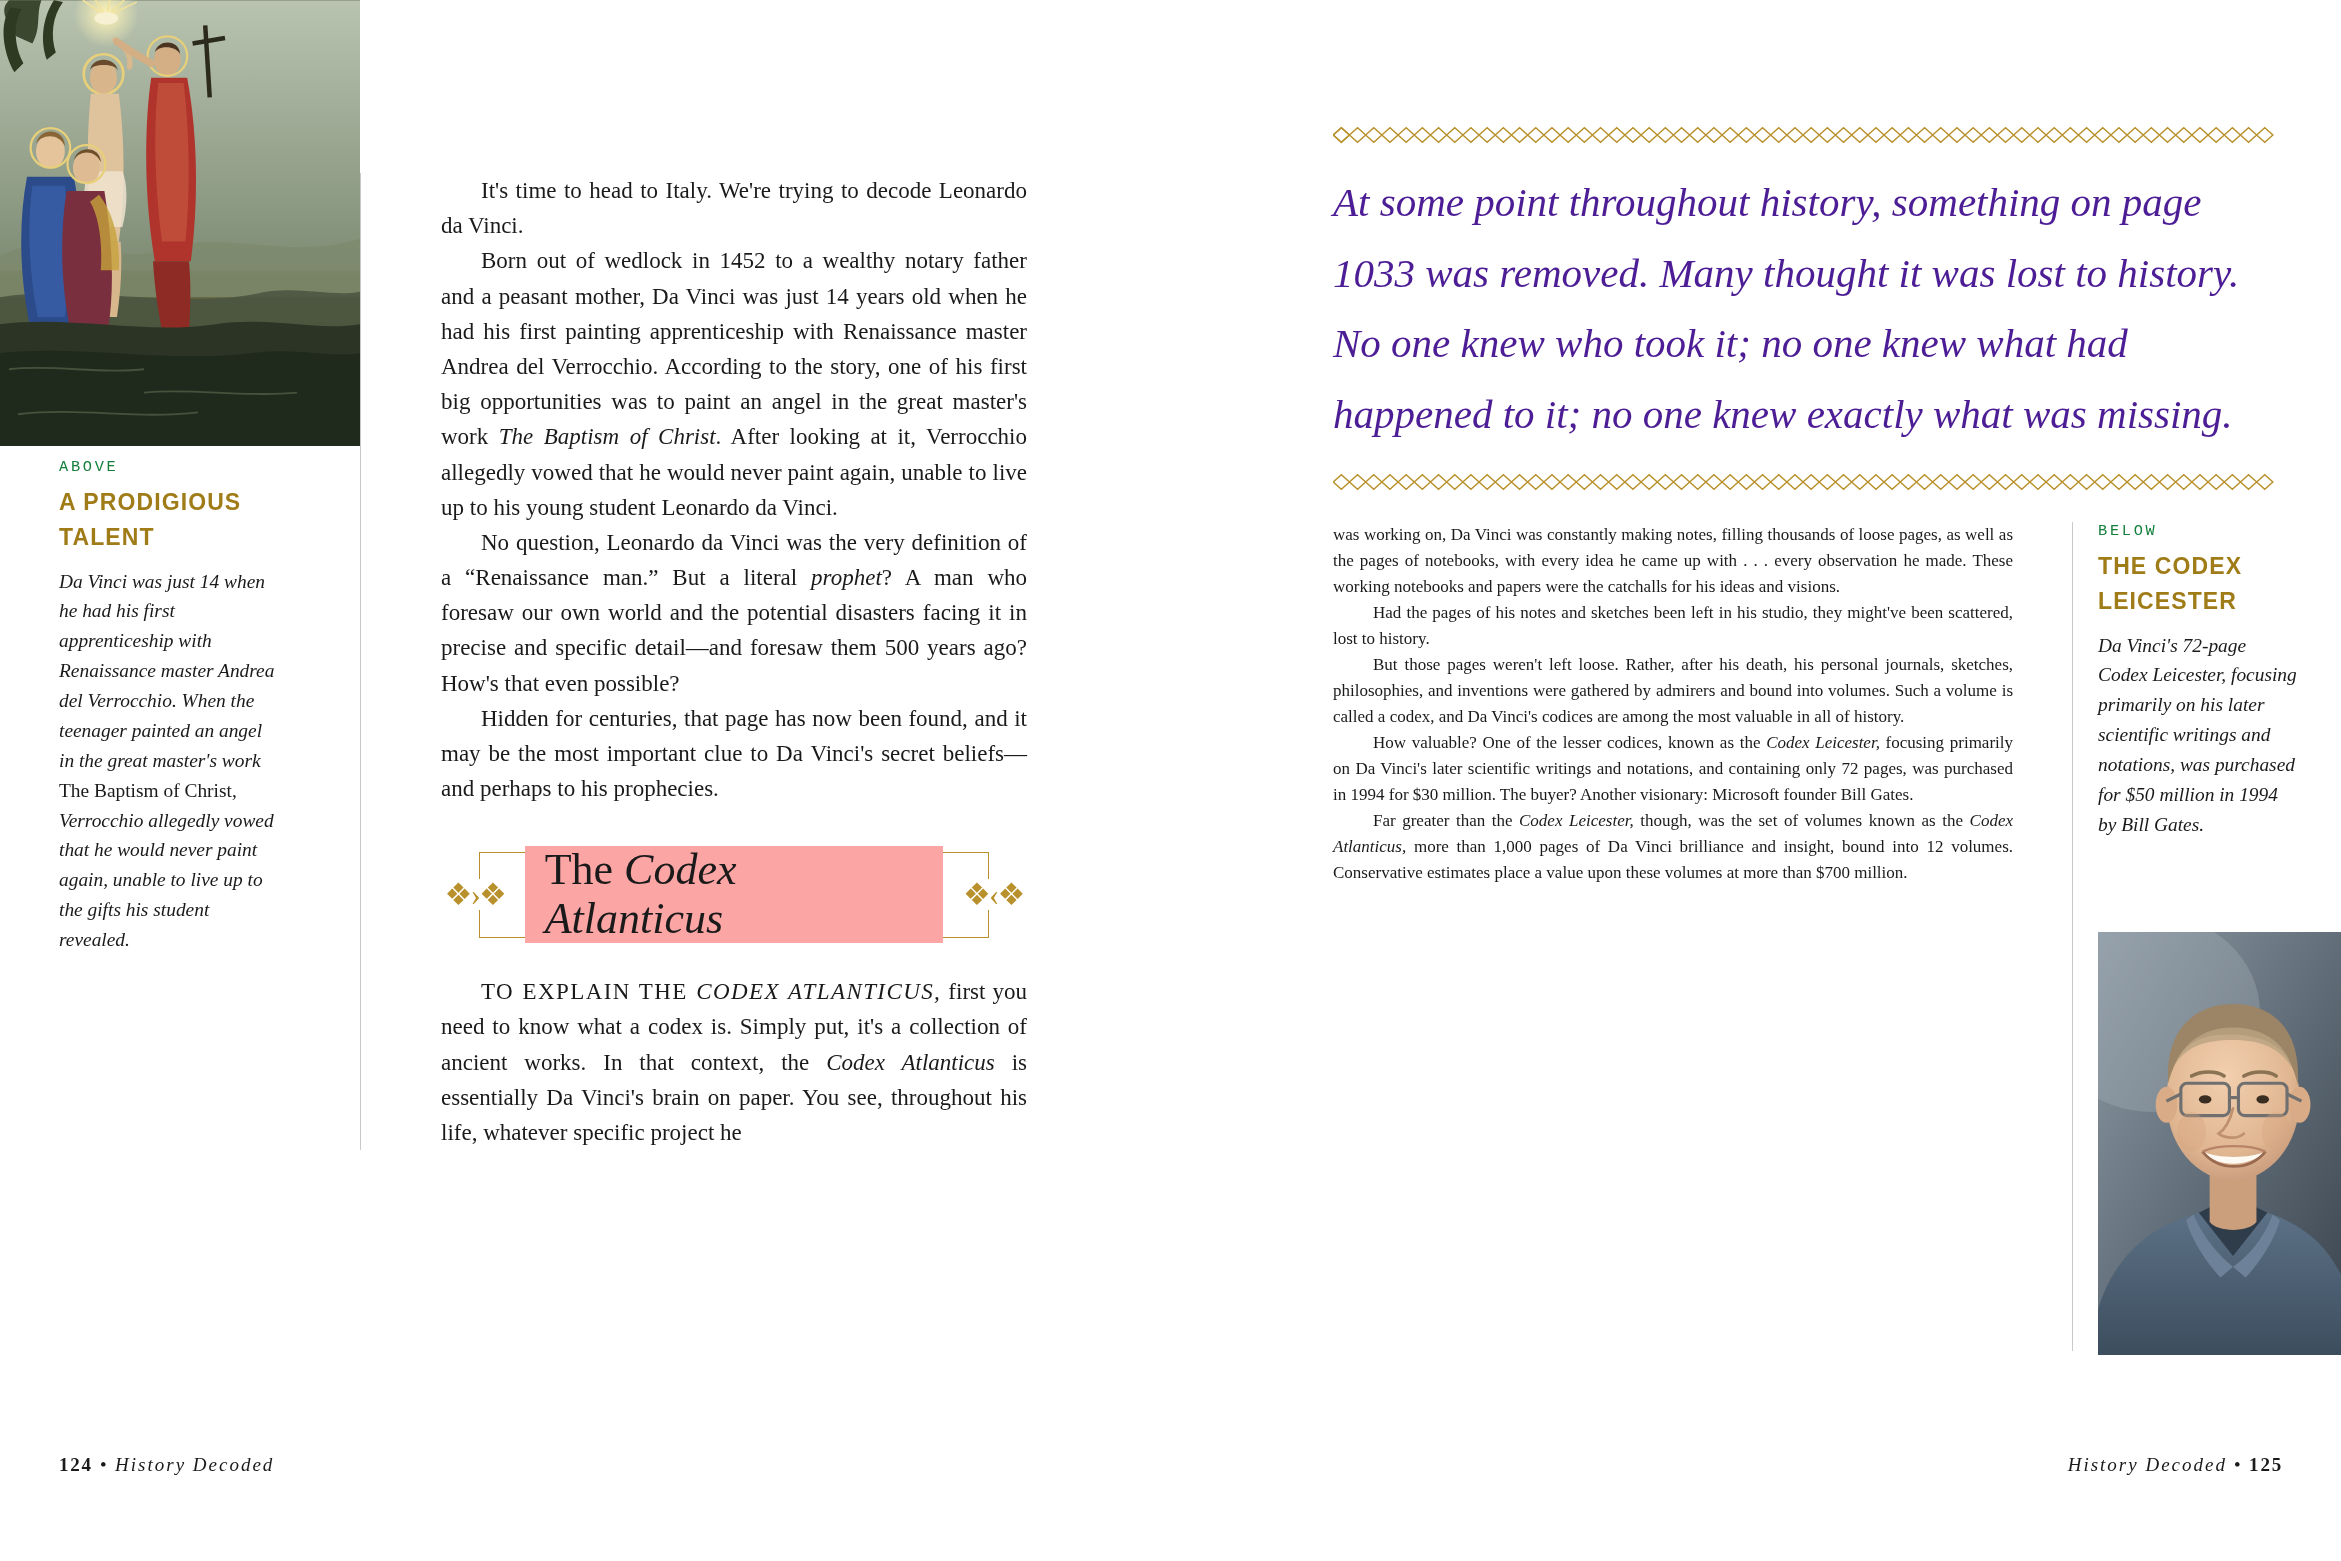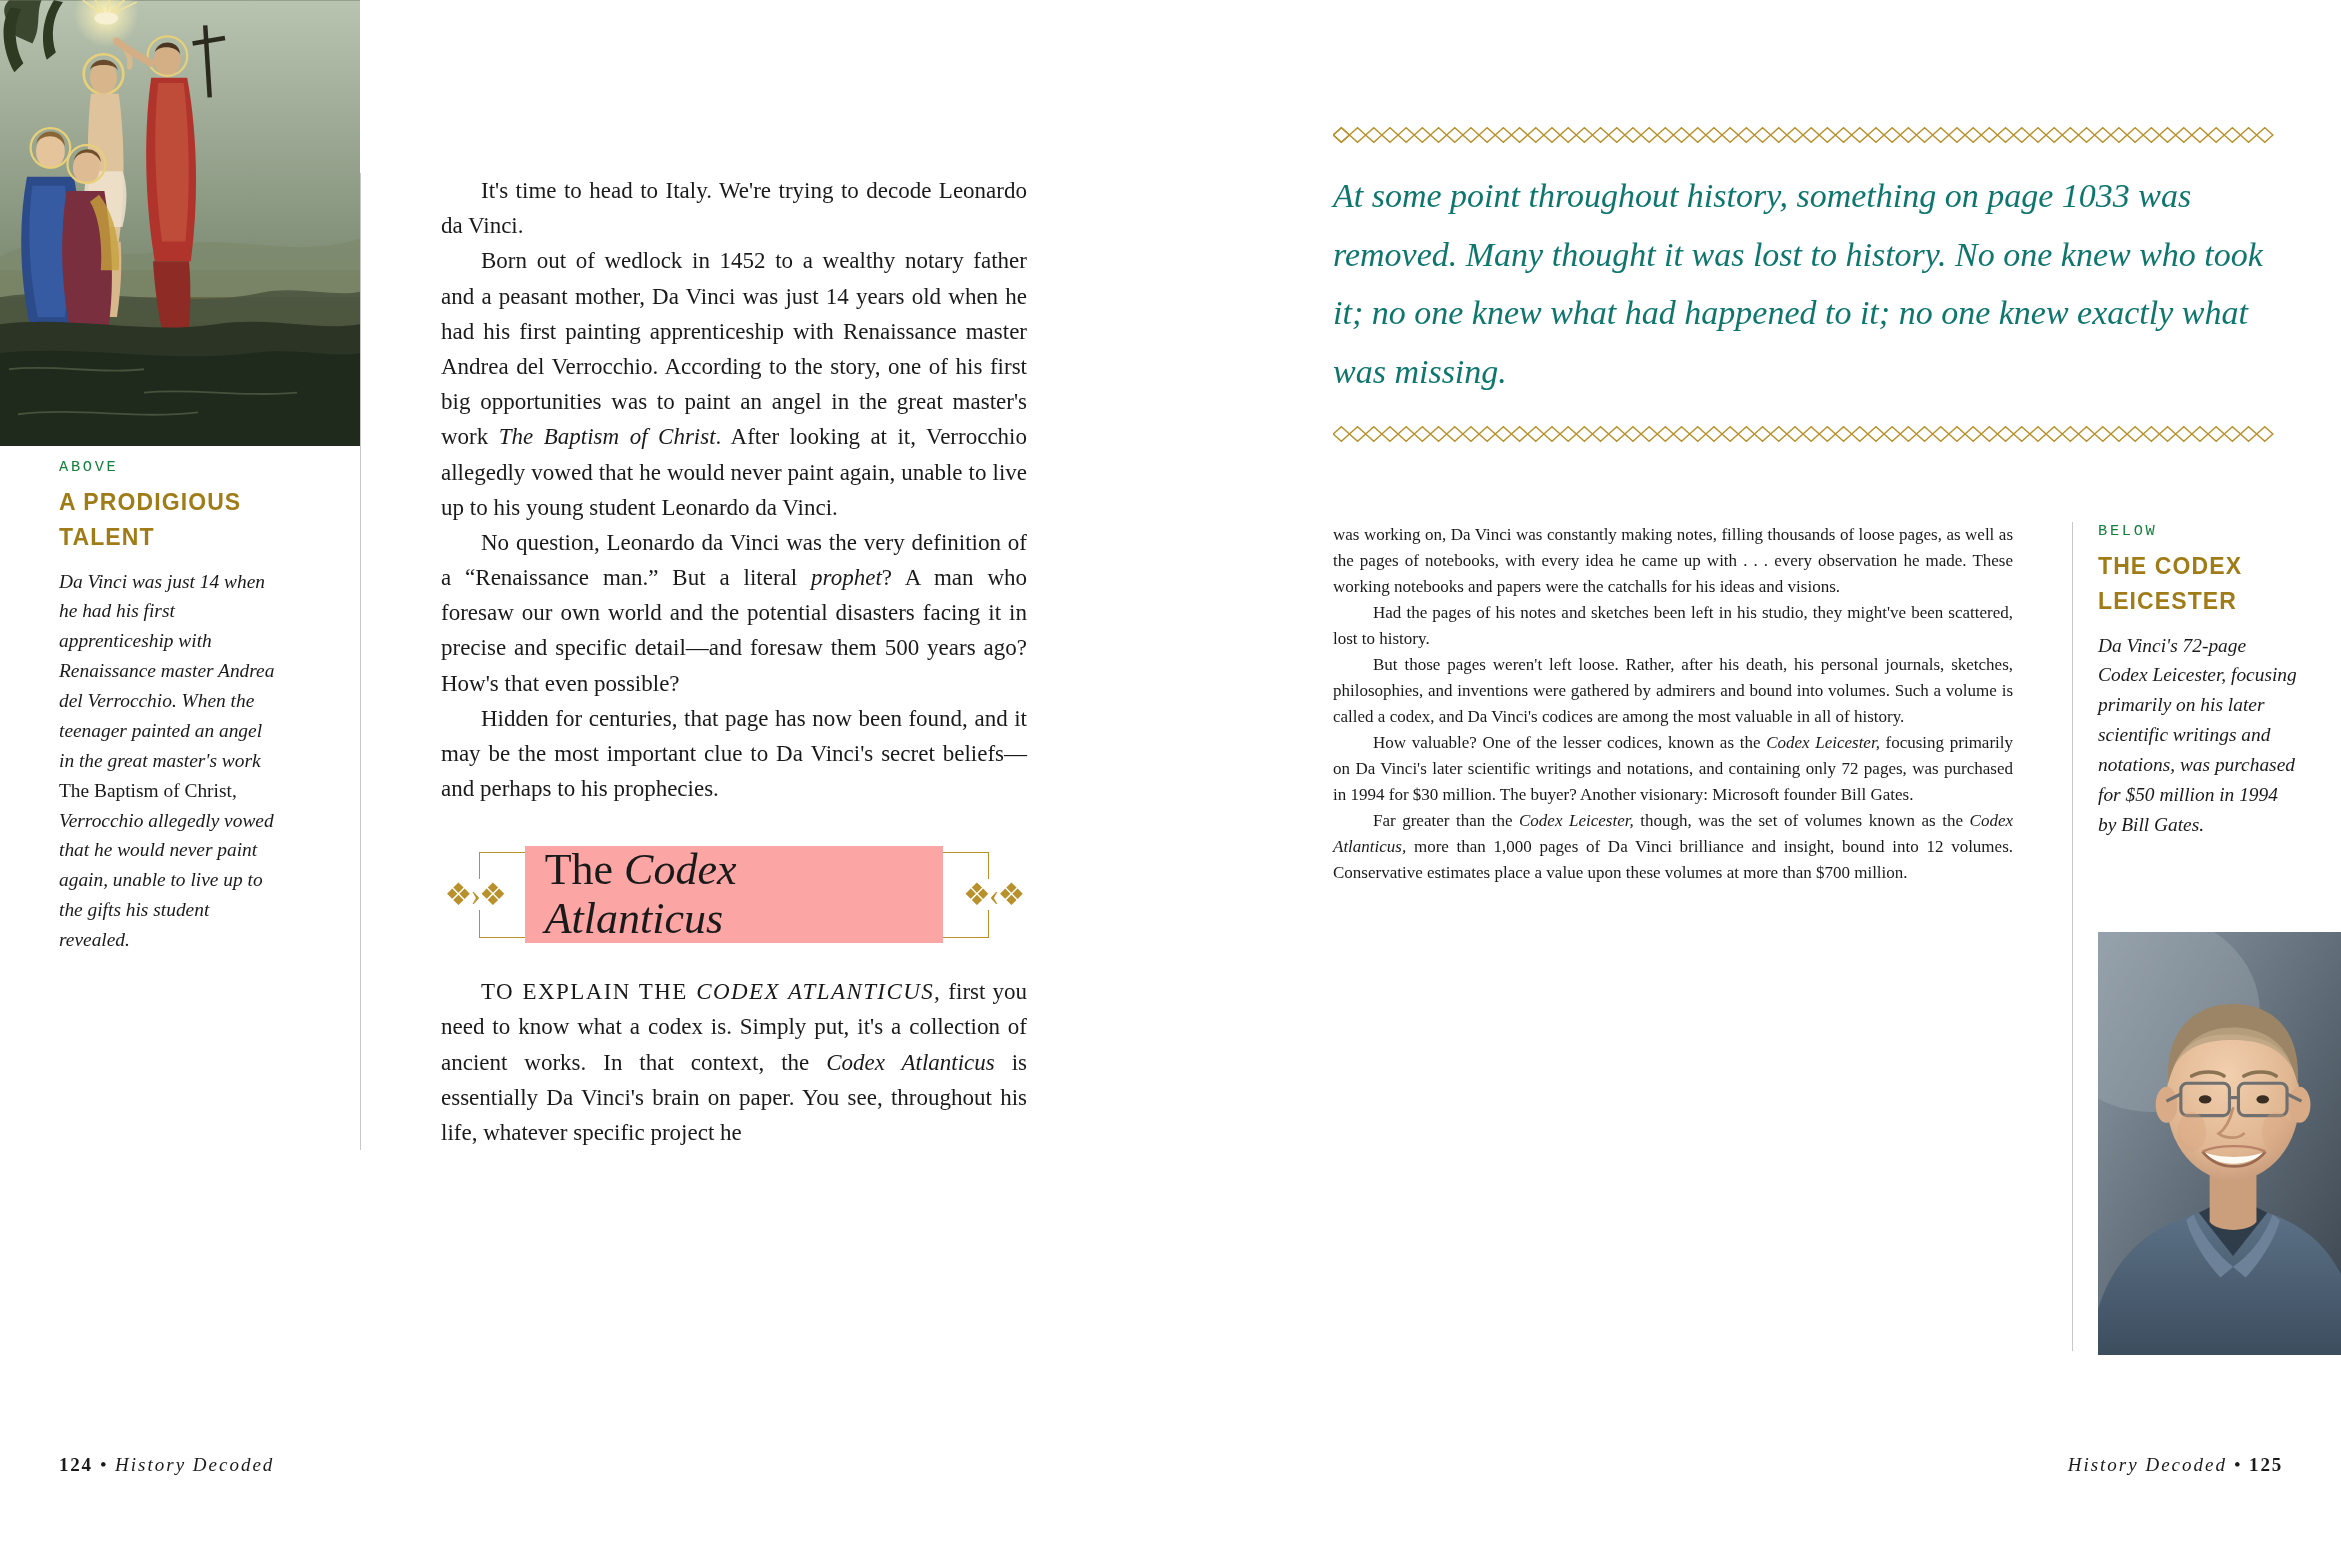--- a/index.html
+++ b/index.html
@@ -145,23 +145,23 @@
   }
   .diamond-rule {
     height: 18px;
     width: 100%;
     overflow: hidden;
     color: #b8912c;
   }
   .pullquote {
     font-family: "Liberation Serif", serif;
     font-style: italic;
-    font-size: 34px;
+    font-size: 41px;
     line-height: 1.72;
-    color: #0f766e;
+    color: #4c1d95;
     margin: 23.4px 0 23.4px 0;
   }
 
   .right-col {
     position: absolute;
     left: 162px;
     top: 522px;
     width: 680px;
   }
   .right-col p {

